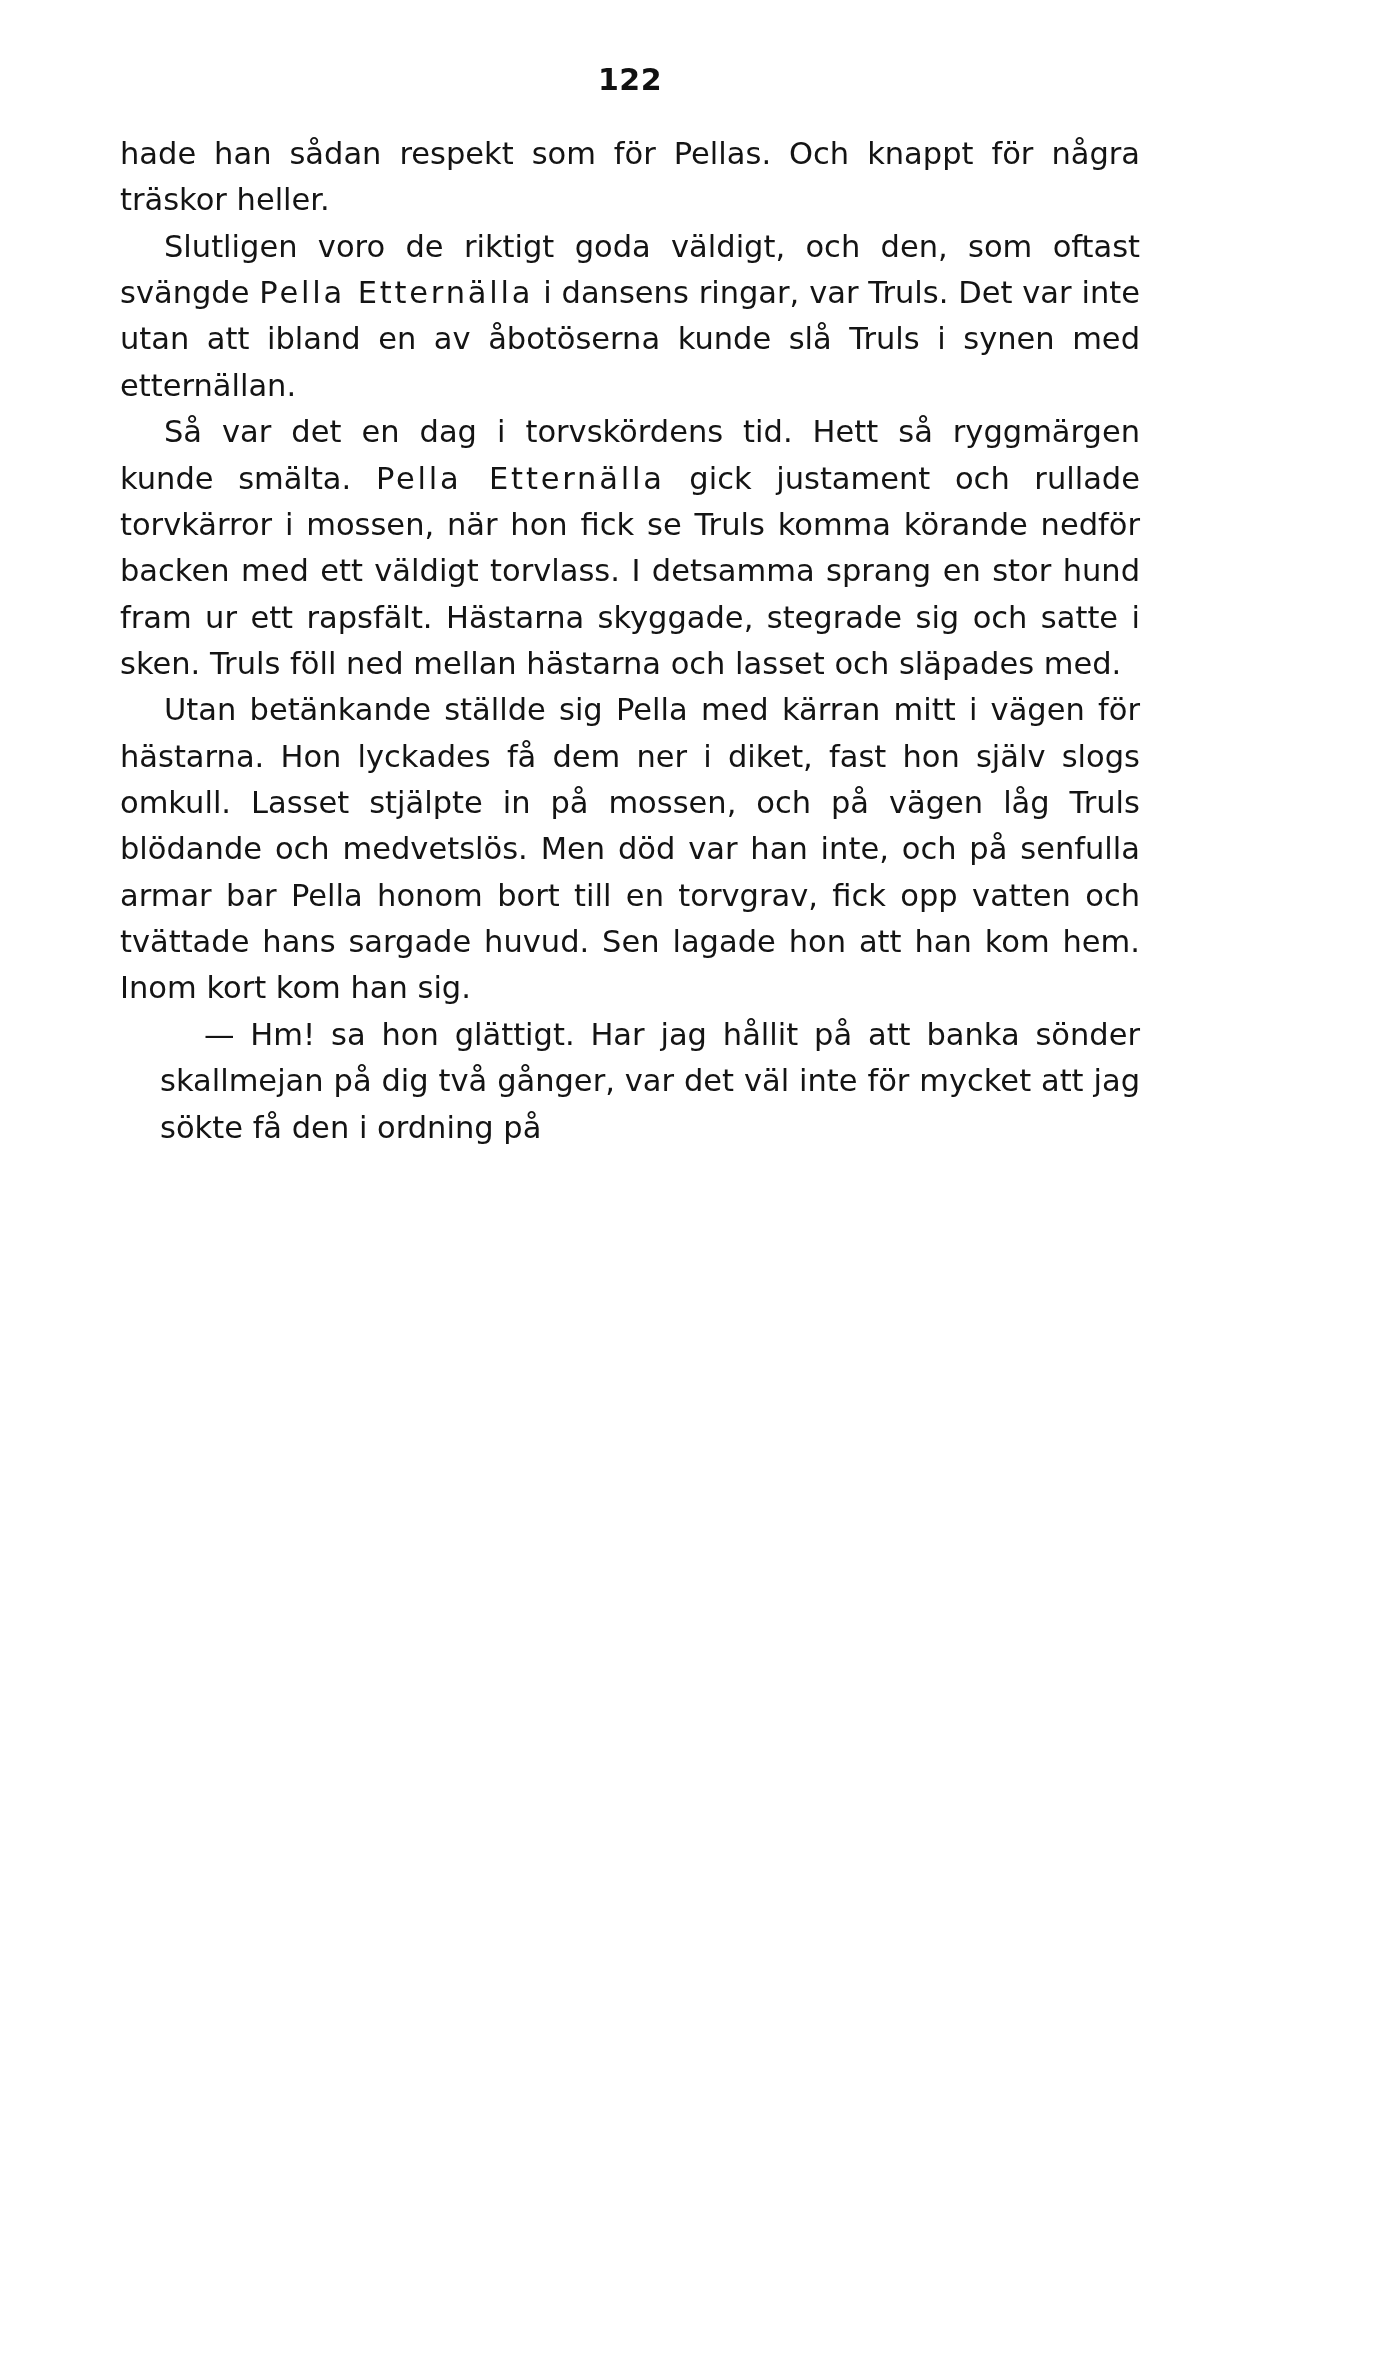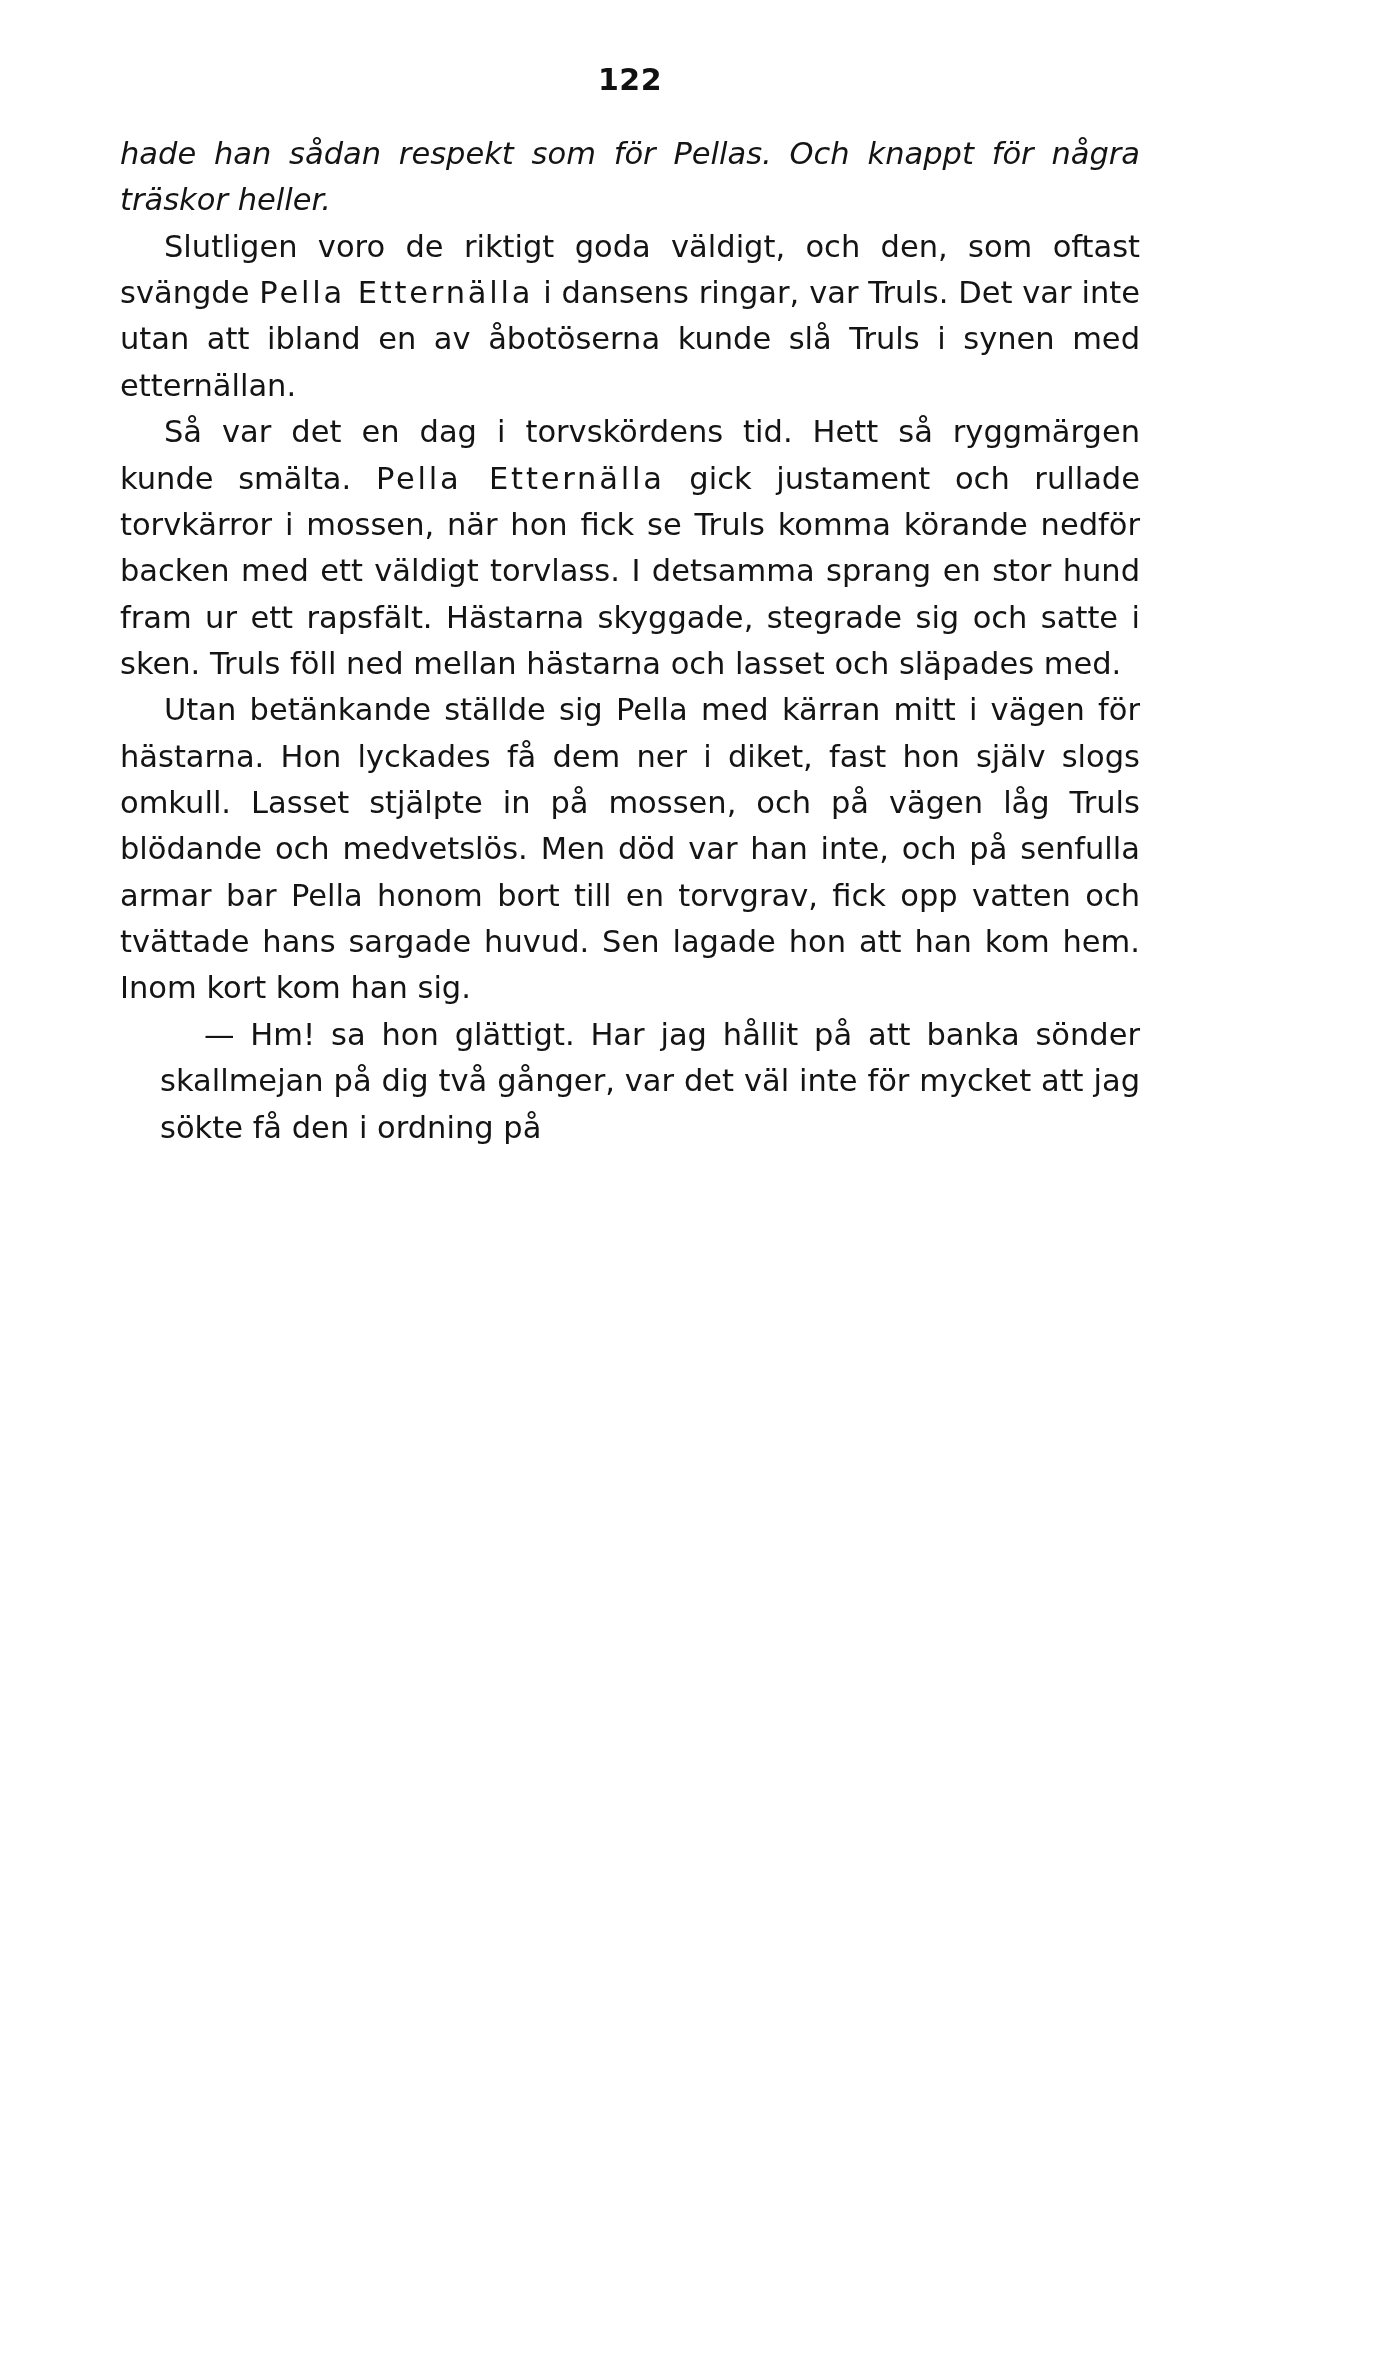--- a/index.html
+++ b/index.html
@@ -36,21 +36,20 @@
     text-justify: inter-word;
     color: #141414;
     hyphens: manual;
   }
   .body-text p {
     margin: 0;
     text-indent: 44px;
   }
   .body-text p.first {
     text-indent: 0;
-    font-style: italic;
   }
   .body-text p:last-child {
     text-align: justify;
     margin-left: 40px;
   }
   .spaced {
     letter-spacing: 2.8px;
   }
 </style>
 </head>

